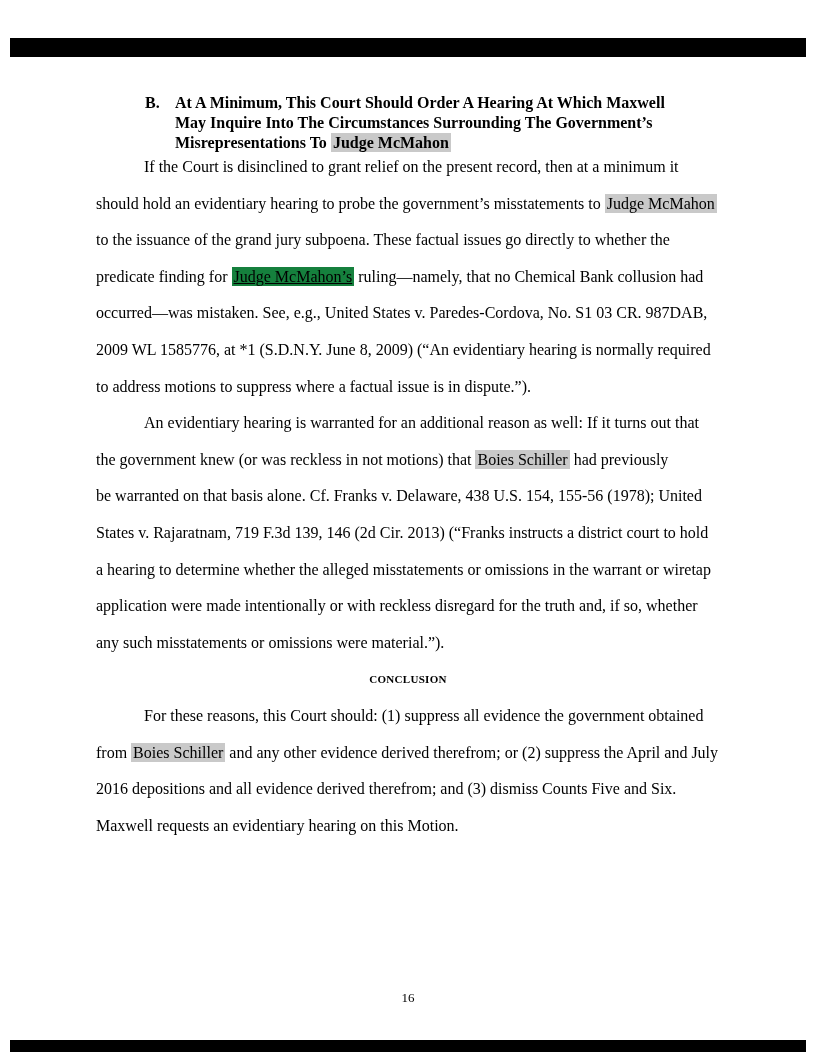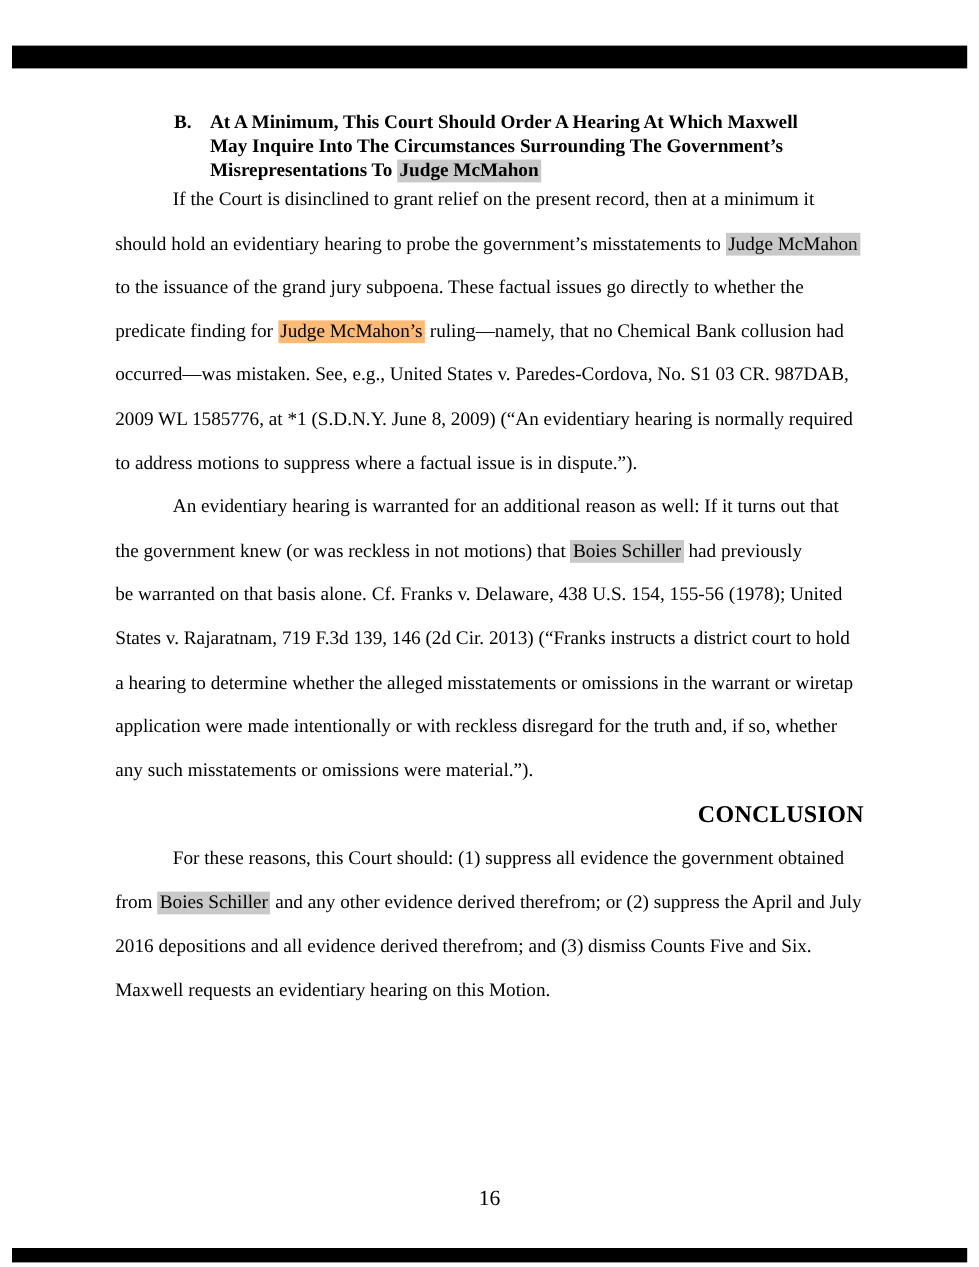--- a/index.html
+++ b/index.html
@@ -30,30 +30,30 @@
 
   .body-text {
     position: absolute; left: 96px; top: 149px; width: 640px;
     font-size: 16px;
   }
   .line { height: 36.6px; line-height: 36.6px; white-space: nowrap; }
   .line.first { padding-left: 48px; }
 
   .center-heading {
     width: 624px; height: 36.6px; line-height: 36.6px;
-    text-align: right; font-weight: bold; font-size: 20px;
+    text-align: center; font-weight: bold; font-size: 11px;
     letter-spacing: 0.3px;
   }
 
   .hl { padding: 1px 2px; }
   .it { }
 
   .page-number {
     position: absolute; left: 96px; top: 988px; width: 624px;
-    text-align: center; font-size: 18px; line-height: 20px;
+    text-align: center; font-size: 13px; line-height: 20px;
   }
 </style>
 </head>
 <body>
 
 <div class="page">
 
   <div class="redaction-bar bar-top" style="background: rgb(0, 0, 0);"></div>
 
   <div class="heading">
@@ -63,21 +63,21 @@
         <div class="hline"><span>May Inquire Into The Circumstances Surrounding The Government’s</span></div>
         <div class="hline"><span>Misrepresentations To </span><span class="hl" style="background: rgb(201, 201, 201);">Judge McMahon</span></div>
       </div>
   </div>
 
   <div class="body-text">
     <div class="para">
         <div class="line first"><span>If the Court is disinclined to grant relief on the present record, then at a minimum it</span></div>
         <div class="line"><span>should hold an evidentiary hearing to probe the government’s misstatements to </span><span class="hl" style="background: rgb(201, 201, 201);">Judge McMahon</span></div>
         <div class="line"><span>to the issuance of the grand jury subpoena. These factual issues go directly to whether the</span></div>
-        <div class="line"><span>predicate finding for </span><span class="hl" style="background: #fdba74;">Judge McMahon’s</span><span> ruling—namely, that no </span><span class="it">Chemical Bank</span><span> collusion had</span></div>
+        <div class="line"><span>predicate finding for </span><span class="hl" style="background: #15803d; text-decoration: underline;">Judge McMahon’s</span><span> ruling—namely, that no </span><span class="it">Chemical Bank</span><span> collusion had</span></div>
         <div class="line"><span>occurred—was mistaken. </span><span class="it">See</span><span>, </span><span class="it">e.g.</span><span>, </span><span class="it">United States v. Paredes-Cordova</span><span>, No. S1 03 CR. 987DAB,</span></div>
         <div class="line"><span>2009 WL 1585776, at *1 (S.D.N.Y. June 8, 2009) (“An evidentiary hearing is normally required</span></div>
         <div class="line"><span>to address motions to suppress where a factual issue is in dispute.”).</span></div>
       </div>
     <div class="para">
         <div class="line first"><span>An evidentiary hearing is warranted for an additional reason as well: If it turns out that</span></div>
         <div class="line"><span>the government </span><span class="it">knew</span><span> (or was reckless in not motions) that </span><span class="hl" style="background: rgb(201, 201, 201);">Boies Schiller</span><span> had previously</span></div>
         <div class="line"><span>be warranted on that basis alone. </span><span class="it">Cf. Franks v. Delaware</span><span>, 438 U.S. 154, 155-56 (1978); </span><span class="it">United</span></div>
         <div class="line"><span class="it">States v. Rajaratnam</span><span>, 719 F.3d 139, 146 (2d Cir. 2013) (“</span><span class="it">Franks</span><span> instructs a district court to hold</span></div>
         <div class="line"><span>a hearing to determine whether the alleged misstatements or omissions in the warrant or wiretap</span></div>

